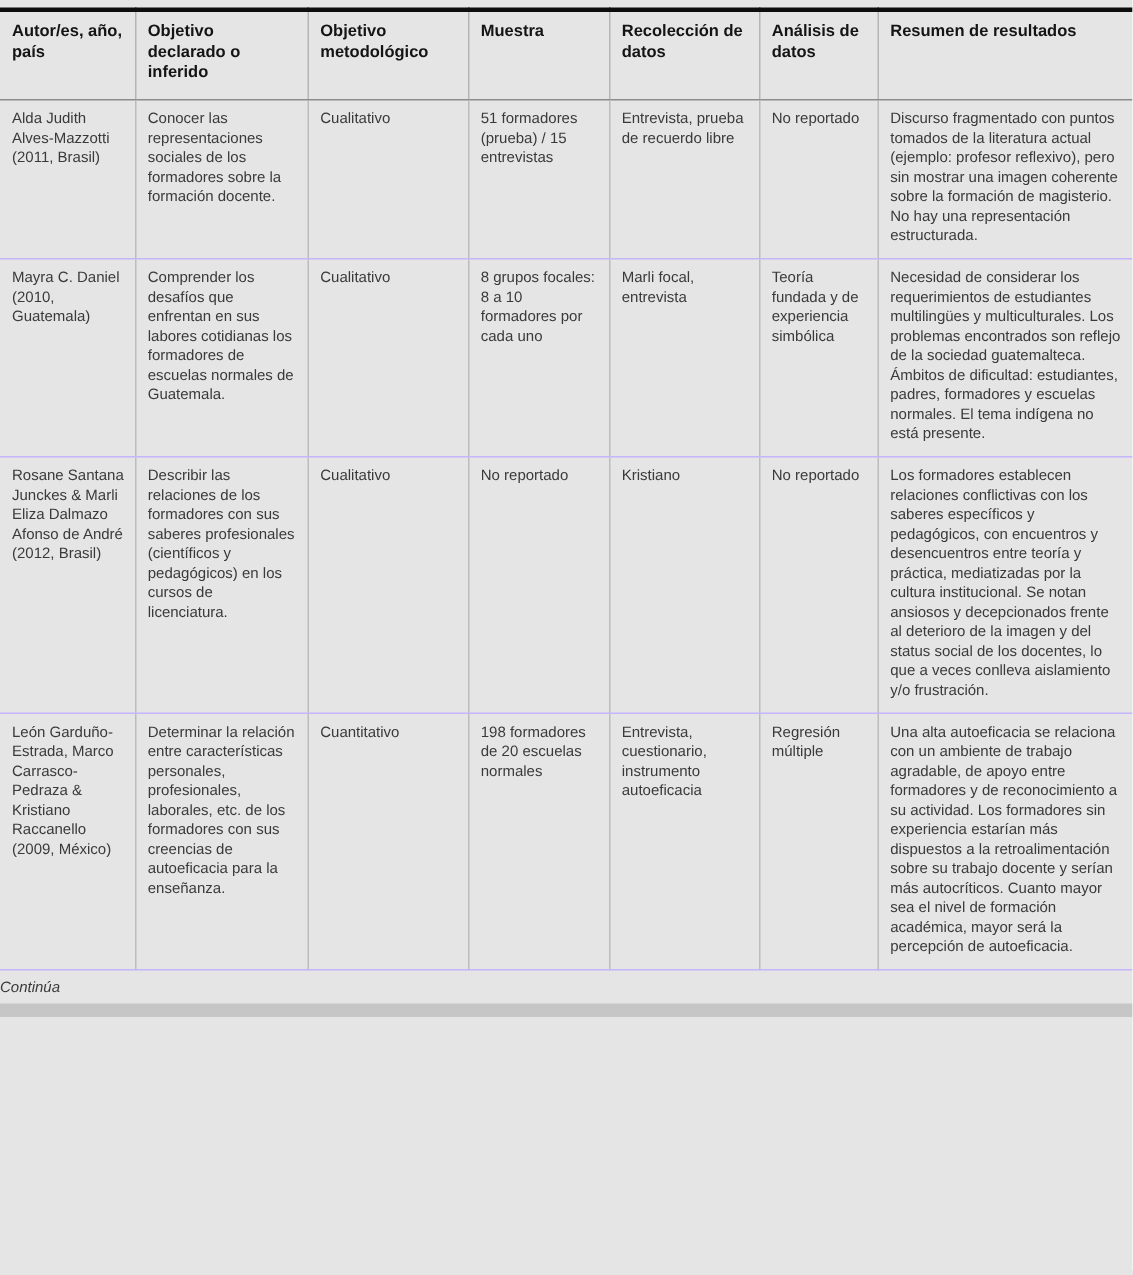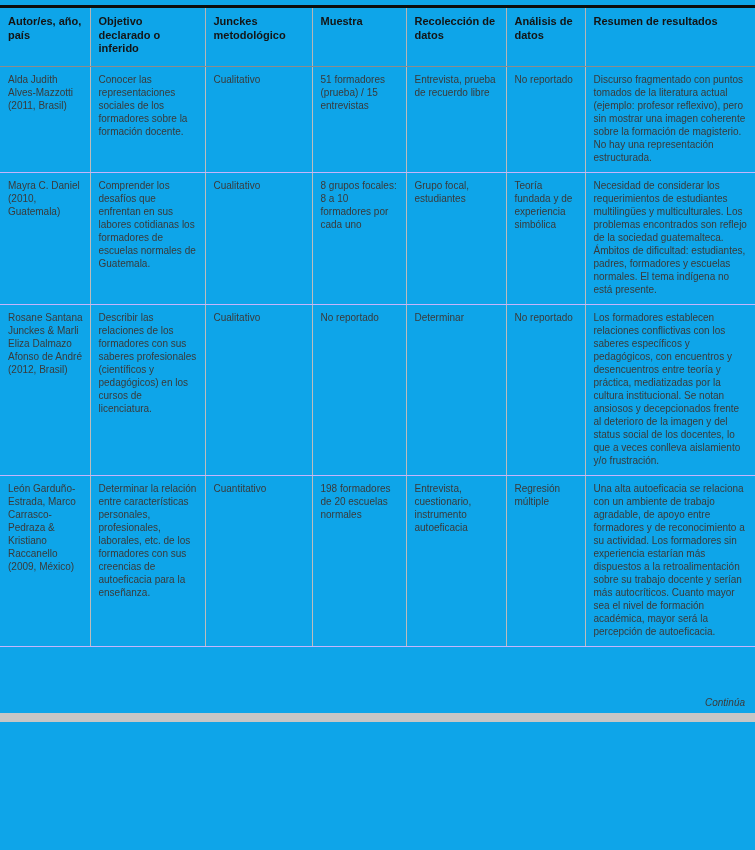--- a/index.html
+++ b/index.html
@@ -6,21 +6,21 @@
   html, body {
     margin: 0;
     padding: 0;
     background: #ffffff;
     font-family: "Liberation Sans", sans-serif;
     color: #3a3a3a;
   }
   .page {
     width: 755px;
     min-height: 850px;
-    background: #0ea5e9;
+    background: #e5e5e5;
     padding-top: 5px;
     position: relative;
   }
   table.studies {
     width: 755px;
     border-collapse: collapse;
     table-layout: fixed;
     border-top: 3px solid #0d0d0d;
   }
   th, td {
@@ -50,26 +50,24 @@
     padding: 4px 8px;
     border-bottom: 1px solid #8c8c8c;
   }
   tbody tr.data-row td {
     border-right: 1px solid #bcbcbc;
     border-bottom: 1px solid #c4b5fd;
   }
   tbody tr.data-row td:last-child { border-right: none; }
   .continua {
     width: 755px;
-    text-align: right;
     font-style: italic;
     font-size: 10px;
     color: #3a3a3a;
     padding: 6px 10px 5px 0;
-    margin-top: 44px;
   }
   .bottom-bar {
     width: 755px;
     height: 9px;
     background: #c6c6c6;
   }
 </style>
 </head>
 <body>
 
@@ -82,21 +80,21 @@
       <col style="width:107px">
       <col style="width:94px">
       <col style="width:100px">
       <col style="width:79px">
       <col style="width:170px">
     </colgroup>
     <thead>
       <tr>
         <th>Autor/es, año, país</th>
         <th>Objetivo declarado o inferido</th>
-        <th>Junckes metodológico</th>
+        <th>Objetivo metodológico</th>
         <th>Muestra</th>
         <th>Recolección de datos</th>
         <th>Análisis de datos</th>
         <th>Resumen de resultados</th>
       </tr>
     </thead>
     <tbody>
 
       <tr class="data-row">
         <td>Alda Judith Alves-Mazzotti (2011, Brasil)</td>
@@ -106,31 +104,31 @@
         <td>Entrevista, prueba de recuerdo libre</td>
         <td>No reportado</td>
         <td>Discurso fragmentado con puntos tomados de la literatura actual (ejemplo: profesor reflexivo), pero sin mostrar una imagen coherente sobre la formación de magisterio. No hay una representación estructurada.</td>
       </tr>
 
       <tr class="data-row">
         <td>Mayra C. Daniel (2010, Guatemala)</td>
         <td>Comprender los desafíos que enfrentan en sus labores cotidianas los formadores de escuelas normales de Guatemala.</td>
         <td>Cualitativo</td>
         <td>8 grupos focales: 8 a 10 formadores por cada uno</td>
-        <td>Grupo focal, estudiantes</td>
+        <td>Marli focal, entrevista</td>
         <td>Teoría fundada y de experiencia simbólica</td>
         <td>Necesidad de considerar los requerimientos de estudiantes multilingües y multiculturales. Los problemas encontrados son reflejo de la sociedad guatemalteca. Ámbitos de dificultad: estudiantes, padres, formadores y escuelas normales. El tema indígena no está presente.</td>
       </tr>
 
       <tr class="data-row">
         <td>Rosane Santana Junckes &amp; Marli Eliza Dalmazo Afonso de André (2012, Brasil)</td>
         <td>Describir las relaciones de los formadores con sus saberes profesionales (científicos y pedagógicos) en los cursos de licenciatura.</td>
         <td>Cualitativo</td>
         <td>No reportado</td>
-        <td>Determinar</td>
+        <td>Kristiano</td>
         <td>No reportado</td>
         <td>Los formadores establecen relaciones conflictivas con los saberes específicos y pedagógicos, con encuentros y desencuentros entre teoría y práctica, mediatizadas por la cultura institucional. Se notan ansiosos y decepcionados frente al deterioro de la imagen y del status social de los docentes, lo que a veces conlleva aislamiento y/o frustración.</td>
       </tr>
 
       <tr class="data-row">
         <td>León Garduño-Estrada, Marco Carrasco-Pedraza &amp; Kristiano Raccanello (2009, México)</td>
         <td>Determinar la relación entre características personales, profesionales, laborales, etc. de los formadores con sus creencias de autoeficacia para la enseñanza.</td>
         <td>Cuantitativo</td>
         <td>198 formadores de 20 escuelas normales</td>
         <td>Entrevista, cuestionario, instrumento autoeficacia</td>

